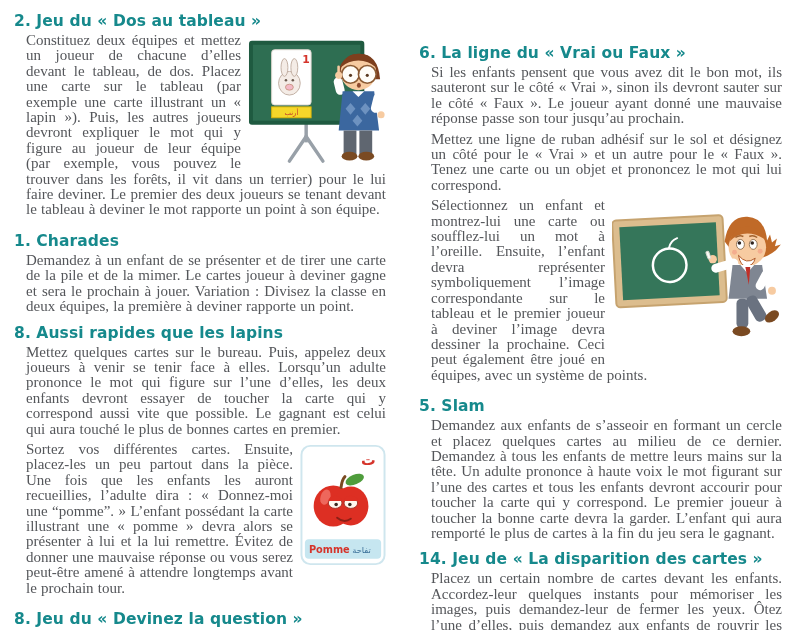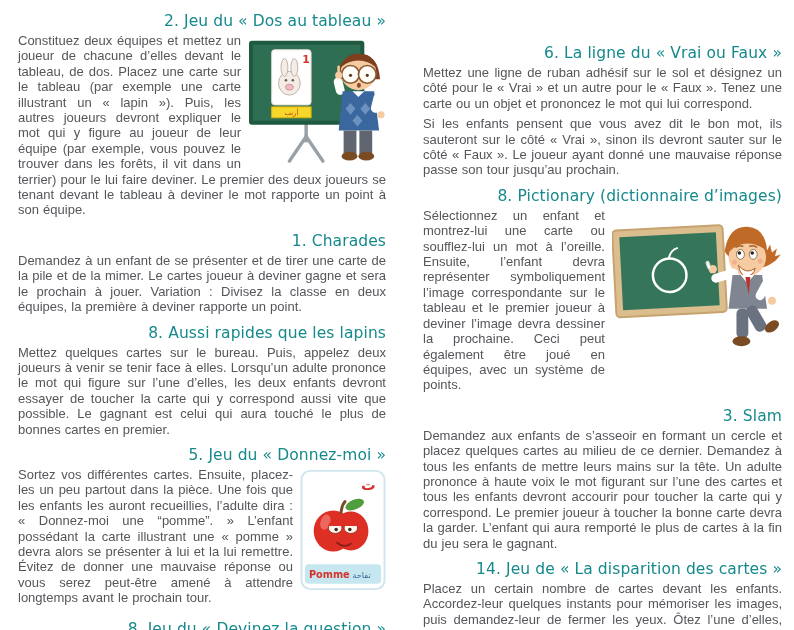--- a/index.html
+++ b/index.html
@@ -1,22 +1,22 @@
 <!DOCTYPE html>
 <html><head>
 <meta charset="utf-8">
 <style>
   html,body{margin:0;padding:0;background:#ffffff;}
   body{width:794px;height:630px;position:relative;font-family:"Liberation Sans",sans-serif;overflow:hidden;}
   .col{position:absolute;top:0;}
   .col-left{left:14px;width:372px;padding-top:12px;}
   .col-right{left:419px;width:363px;padding-top:44px;}
-  h2{font-family:"DejaVu Sans",sans-serif;color:#16898c;font-size:15.5px;font-weight:normal;margin:9px 0 3px 0;letter-spacing:.1px;text-align:right;}
+  h2{font-family:"DejaVu Sans",sans-serif;color:#16898c;font-size:15.5px;font-weight:bold;margin:9px 0 3px 0;letter-spacing:.1px;}
   section:first-child h2{margin-top:0;}
-  p{color:#54565a;font-size:13px;line-height:15.4px;text-align:justify;margin:0 0 5px 4px;word-spacing:.5px;}
+  p{color:#54565a;font-size:15px;line-height:15.4px;text-align:justify;margin:0 0 5px 12px;word-spacing:.5px;font-family:Liberation Serif, serif;}
   figure{margin:0;}
   .fig-right{float:right;margin:2px 0 2px 7px;}
   svg text{font-family:"DejaVu Sans",sans-serif;}
   .clear{clear:both;}
 </style>
 </head>
 <body>
 
 <div class="col col-left">
 
@@ -80,21 +80,20 @@
     <h2>1. Charades</h2>
     <p>Demandez à un enfant de se présenter et de tirer une carte de la pile et de la mimer. Le cartes joueur à deviner gagne et sera le prochain à jouer. Variation : Divisez la classe en deux équipes, la première à deviner rapporte un point.</p>
   </section>
 
   <section>
     <h2>8. Aussi rapides que les lapins</h2>
     <p>Mettez quelques cartes sur le bureau. Puis, appelez deux joueurs à venir se tenir face à elles. Lorsqu’un adulte prononce le mot qui figure sur l’une d’elles, les deux enfants devront essayer de toucher la carte qui y correspond aussi vite que possible. Le gagnant est celui qui aura touché le plus de bonnes cartes en premier.</p>
   </section>
 
   <section>
-    <h2>5. Jeu du « Donnez-moi »</h2>
     <figure class="fig-right">
       <svg width="86" height="122" viewBox="0 0 88 124">
         <rect x="1.5" y="1.5" width="85" height="121" rx="9" fill="#ffffff" stroke="#cfe6ee" stroke-width="2"></rect>
         <text x="70" y="21" font-size="15" font-weight="bold" fill="#d5342b" text-anchor="middle">ت</text>
 
         <ellipse cx="34" cy="63" rx="20" ry="21" fill="#dd2f23"></ellipse>
         <ellipse cx="52" cy="63" rx="18" ry="20" fill="#dd2f23"></ellipse>
         <path d="M42 44 q1 -8 4 -11" stroke="#7a4a22" stroke-width="3" fill="none" stroke-linecap="round"></path>
         <ellipse cx="56" cy="36" rx="10" ry="5" fill="#4f9d3c" transform="rotate(-22 56 36)"></ellipse>
         <ellipse cx="26" cy="54" rx="5" ry="8" fill="#f2766a" opacity="0.8" transform="rotate(18 26 54)"></ellipse>
@@ -120,26 +119,25 @@
     <h2>8. Jeu du « Devinez la question »</h2>
     <p>Un adulte doit tenir quelques cartes sans les montrer aux joueurs. Ensuite, il dit aux enfants qu’il leur donnera trois indices, et qu’ils doivent donc les écouter attentivement. Par exemple : 1. Je suis jaune et orange. 2. J’ai un long cou. 3. Je suis grand. Qui suis-je ? Et bien, un lion ou une girafe ? Vous pouvez faire cela à différents niveaux, cela dépend du vocabulaire que vous utiliserez.</p>
   </section>
 
 </div>
 
 <div class="col col-right">
 
   <section>
     <h2>6. La ligne du « Vrai ou Faux  »</h2>
+    <p>Si les enfants pensent que vous avez dit le bon mot, ils sauteront sur le côté « Vrai », sinon ils devront sauter sur le côté « Faux ». Le joueur ayant donné une mauvaise réponse passe son tour jusqu’au prochain.</p>
     <p>Mettez une ligne de ruban adhésif sur le sol et désignez un côté pour le « Vrai » et un autre pour le « Faux ». Tenez une carte ou un objet et prononcez le mot qui lui correspond.</p>
-    <p>Si les enfants pensent que vous avez dit le bon mot, ils sauteront sur le côté « Vrai », sinon ils devront sauter sur le côté « Faux ». Le joueur ayant donné une mauvaise réponse passe son tour jusqu’au prochain.</p>
   </section>
 
   <section>
-    <h2>8. Pictionary (dictionnaire d’images)</h2>
     <figure class="fig-right">
       <svg width="170" height="148" viewBox="0 0 172 150">
 
         <g transform="rotate(-3 60 60)">
           <rect x="2" y="18" width="112" height="88" rx="4" fill="#dcbd8e" stroke="#c6a36f" stroke-width="2"></rect>
           <rect x="9" y="25" width="98" height="74" fill="#35765a"></rect>
           <circle cx="58" cy="66" r="17" fill="none" stroke="#ffffff" stroke-width="2.5"></circle>
           <path d="M58 49 q2 -8 9 -10" stroke="#ffffff" stroke-width="2" fill="none" stroke-linecap="round"></path>
         </g>
 
@@ -170,21 +168,21 @@
         <rect x="140" y="96" width="12" height="28" rx="5" fill="#6a7280" transform="rotate(-30 146 110)"></rect>
         <ellipse cx="131" cy="133" rx="9" ry="5" fill="#7a4a22"></ellipse>
         <ellipse cx="162" cy="118" rx="8" ry="5" fill="#7a4a22" transform="rotate(-35 162 118)"></ellipse>
       </svg>
     </figure>
     <p>Sélectionnez un enfant et montrez-lui une carte ou soufflez-lui un mot à l’oreille. Ensuite, l’enfant devra représenter symboliquement l’image correspondante sur le tableau et le premier joueur à deviner l’image devra dessiner la prochaine. Ceci peut également être joué en équipes, avec un système de points.</p>
     <div class="clear"></div>
   </section>
 
   <section>
-    <h2>3. Slam</h2>
+    <h2>5. Slam</h2>
     <p>Demandez aux enfants de s’asseoir en formant un cercle et placez quelques cartes au milieu de ce dernier. Demandez à tous les enfants de mettre leurs mains sur la tête. Un adulte prononce à haute voix le mot figurant sur l’une des cartes et tous les enfants devront accourir pour toucher la carte qui y correspond. Le premier joueur à toucher la bonne carte devra la garder. L’enfant qui aura remporté le plus de cartes à la fin du jeu sera le gagnant.</p>
   </section>
 
   <section>
     <h2>14. Jeu de « La disparition des cartes »</h2>
     <p>Placez un certain nombre de cartes devant les enfants. Accordez-leur quelques instants pour mémoriser les images, puis demandez-leur de fermer les yeux. Ôtez l’une d’elles, puis demandez aux enfants de rouvrir les yeux. Le premier enfant à deviner la carte manquante peut gagner cette dernière (pour un point) et retirer une carte au prochain tour.</p>
   </section>
 
 </div>
 

